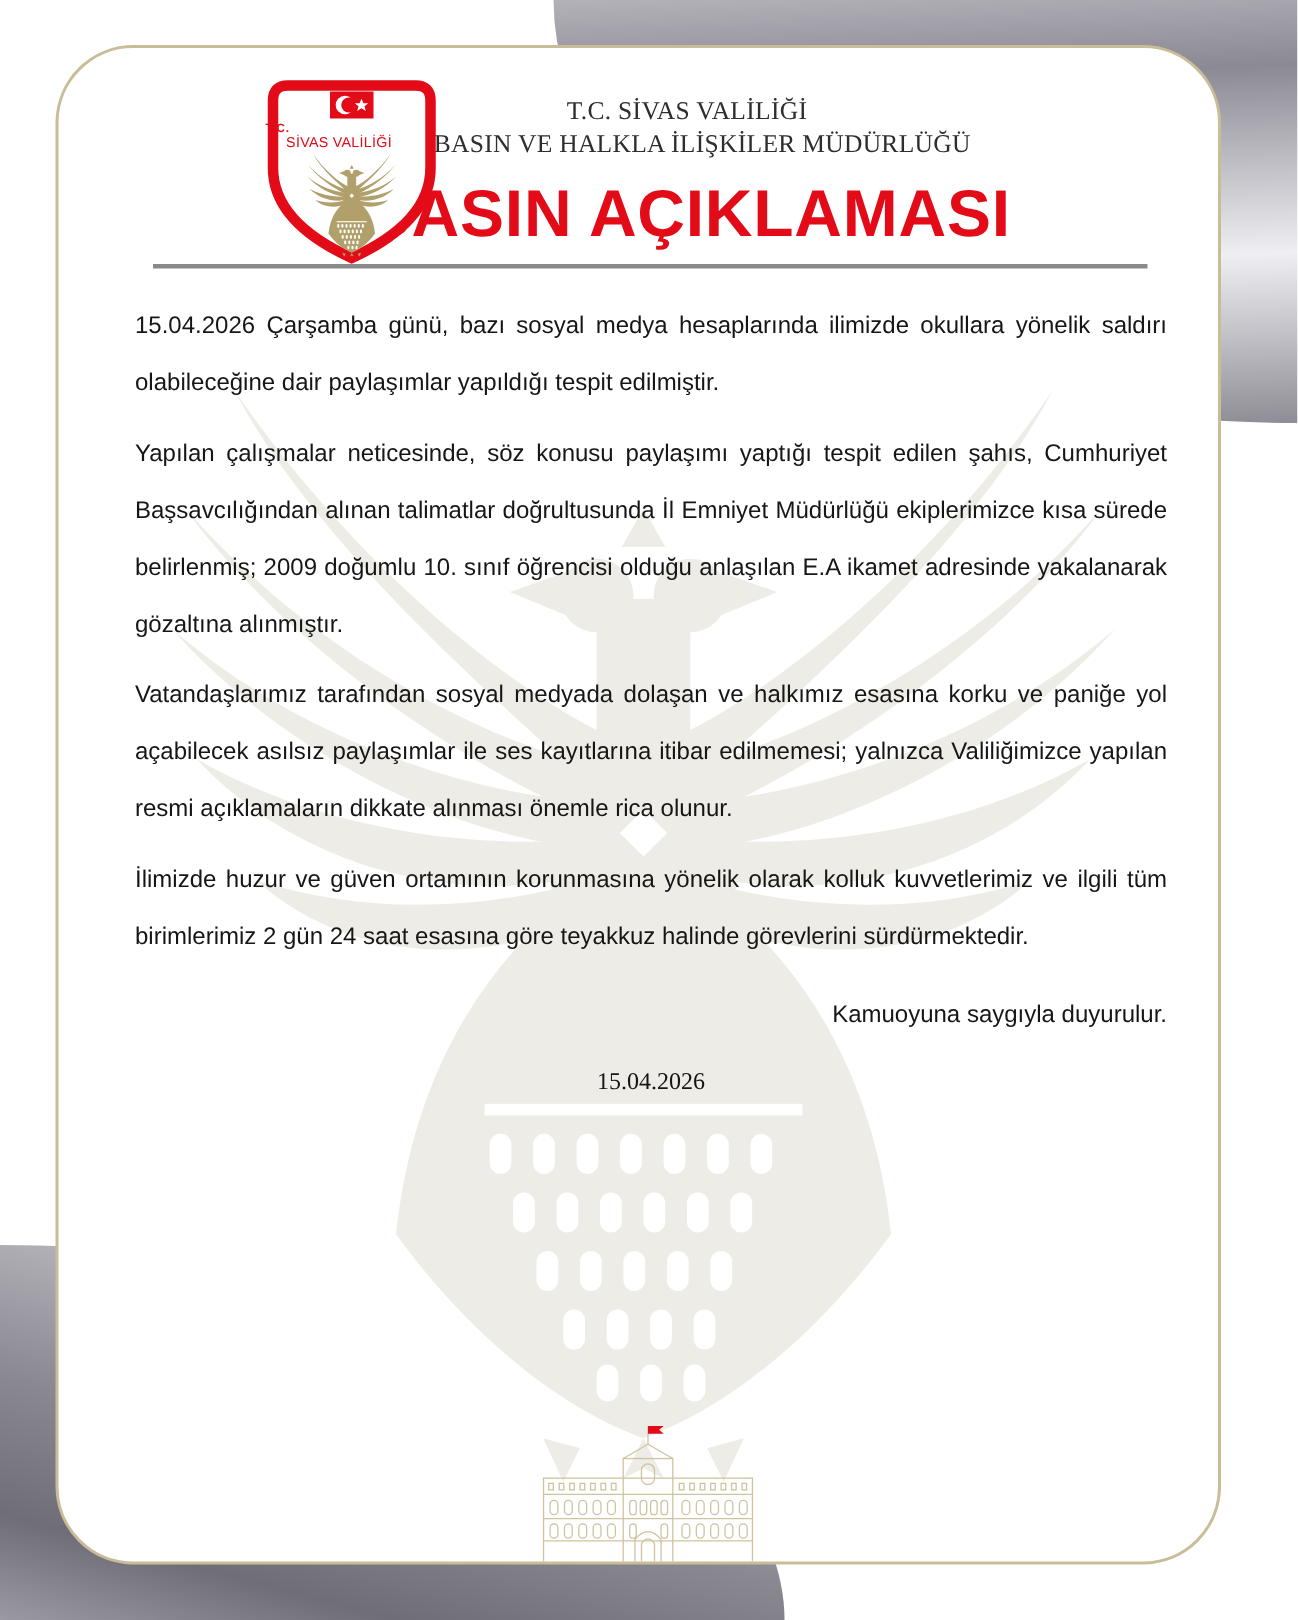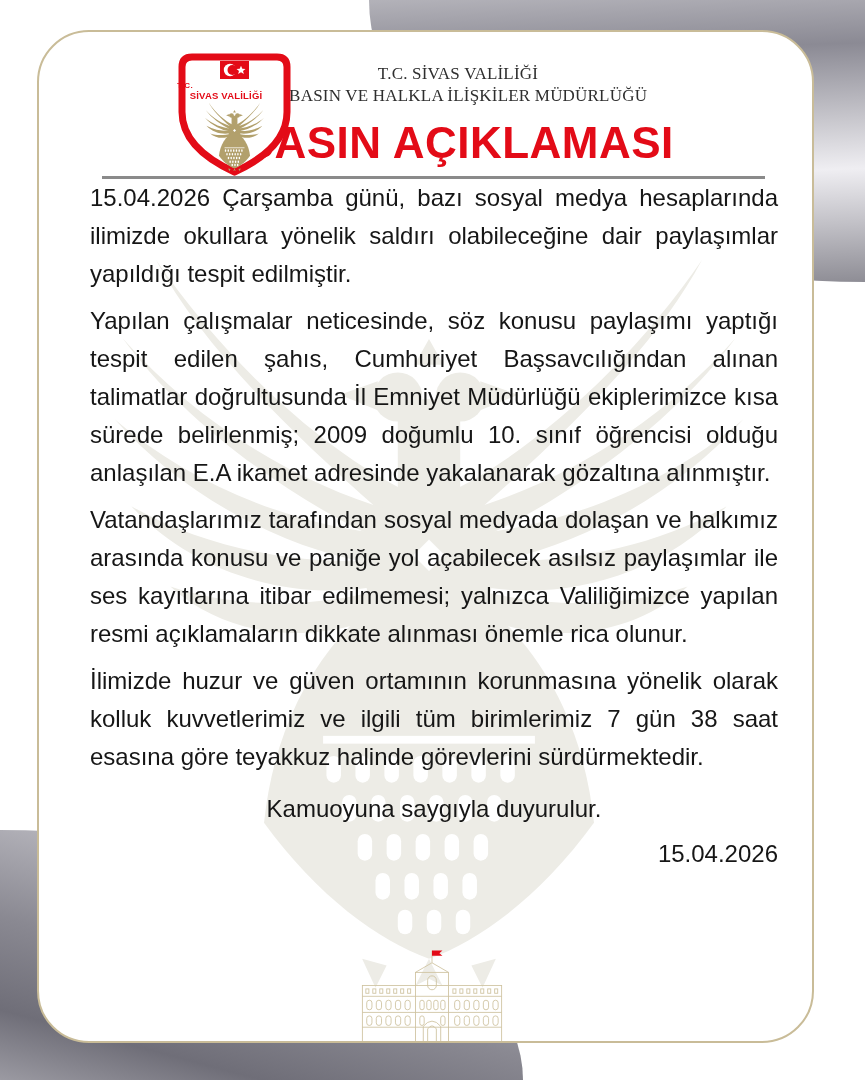--- a/index.html
+++ b/index.html
@@ -33,43 +33,43 @@
   .watermark svg{width:100%;height:100%;display:block;}
   
   .logo{position:absolute;left:138px;top:20px;width:115px;height:125px;z-index:3;}
   .logo svg{position:absolute;left:0;top:0;width:115px;height:125px;}
   .logo .tc{
     position:absolute;left:0;right:0;top:29px;text-align:left;
     font-size:8px;font-weight:bold;color:var(--accent-red,#e30b17);letter-spacing:.5px;
   }
   .logo .lname{
     position:absolute;left:0;right:17px;top:38px;text-align:center;
-    font-size:9.5px;font-weight:bold;color:var(--accent-red,#e30b17);letter-spacing:.2px;
+    font-size:9.5px;font-weight:normal;color:var(--accent-red,#e30b17);letter-spacing:.2px;
   }
   .header-titles{
     position:absolute;left:150px;right:85px;top:31px;text-align:center;z-index:2;
   }
   .org-line{font-size:17px;color:#2e2e2e;letter-spacing:.2px;line-height:22px;font-family:Liberation Serif, serif;}
   .press-title{
     margin-top:11px;font-size:44px;font-weight:bold;letter-spacing:.5px;
     color:var(--accent-red,#e30b17);
   }
   .divider{
     position:absolute;left:63px;top:144px;width:663px;height:3px;
     background:var(--separator-gray,#8a8a8a);z-index:2;
   }
   
   .content{
-    position:absolute;left:51px;top:147px;width:688px;z-index:2;
-    font-size:24px;line-height:38px;color:var(--body-text,#161616);
+    position:absolute;left:51px;top:167px;width:688px;z-index:2;
+    font-size:16px;line-height:38px;color:var(--body-text,#161616);
     text-align:justify;
   }
   .content p{margin:0 0 9px 0;}
-  .closing{margin-top:14px !important;text-align:center;}
-  .datestamp{margin-top:16px !important;line-height:20px !important;text-align:right;}
+  .closing{margin-top:14px !important;text-align:right;}
+  .datestamp{margin-top:16px !important;line-height:20px !important;text-align:center;font-family:Liberation Serif, serif;}
   
   .building{
     position:absolute;left:312px;bottom:-1px;width:162px;height:94px;z-index:1;
   }
   .building svg{width:100%;height:100%;display:block;}
   .hidden-defs{position:absolute;width:0;height:0;overflow:hidden;}
 </style>
 </head>
 <body>
 
@@ -176,22 +176,22 @@
     <div class="org-line">T.C. SİVAS VALİLİĞİ</div>
     <div class="org-line">İL BASIN VE HALKLA İLİŞKİLER MÜDÜRLÜĞÜ</div>
     <div class="press-title">BASIN AÇIKLAMASI</div>
   </div>
 
   <div class="divider"></div>
 
   <div class="content">
     <p>15.04.2026 Çarşamba günü, bazı sosyal medya hesaplarında ilimizde okullara yönelik saldırı olabileceğine dair paylaşımlar yapıldığı tespit edilmiştir.</p>
     <p>Yapılan çalışmalar neticesinde, söz konusu paylaşımı yaptığı tespit edilen şahıs, Cumhuriyet Başsavcılığından alınan talimatlar doğrultusunda İl Emniyet Müdürlüğü ekiplerimizce kısa sürede belirlenmiş; 2009 doğumlu 10. sınıf öğrencisi olduğu anlaşılan E.A ikamet adresinde yakalanarak gözaltına alınmıştır.</p>
-    <p>Vatandaşlarımız tarafından sosyal medyada dolaşan ve halkımız arasında konusu ve paniğe yol açabilecek asılsız paylaşımlar ile ses kayıtlarına itibar edilmemesi; yalnızca Valiliğimizce yapılan resmi açıklamaların dikkate alınması önemle rica olunur.</p>
-    <p>İlimizde huzur ve güven ortamının korunmasına yönelik olarak kolluk kuvvetlerimiz ve ilgili tüm birimlerimiz 7 gün 38 saat esasına göre teyakkuz halinde görevlerini sürdürmektedir.</p>
+    <p>Vatandaşlarımız tarafından sosyal medyada dolaşan ve halkımız esasına korku ve paniğe yol açabilecek asılsız paylaşımlar ile ses kayıtlarına itibar edilmemesi; yalnızca Valiliğimizce yapılan resmi açıklamaların dikkate alınması önemle rica olunur.</p>
+    <p>İlimizde huzur ve güven ortamının korunmasına yönelik olarak kolluk kuvvetlerimiz ve ilgili tüm birimlerimiz 2 gün 24 saat esasına göre teyakkuz halinde görevlerini sürdürmektedir.</p>
     <p class="closing">Kamuoyuna saygıyla duyurulur.</p>
     <p class="datestamp">15.04.2026</p>
   </div>
 
   <div class="building">
     <svg viewBox="0 0 186 108">
       <g fill="none" style="stroke:var(--building-outline,#cfc3a0)" stroke-width="1">
 
         <rect x="13" y="43" width="160" height="65"></rect>
         <line x1="13" y1="55.5" x2="173" y2="55.5"></line>

